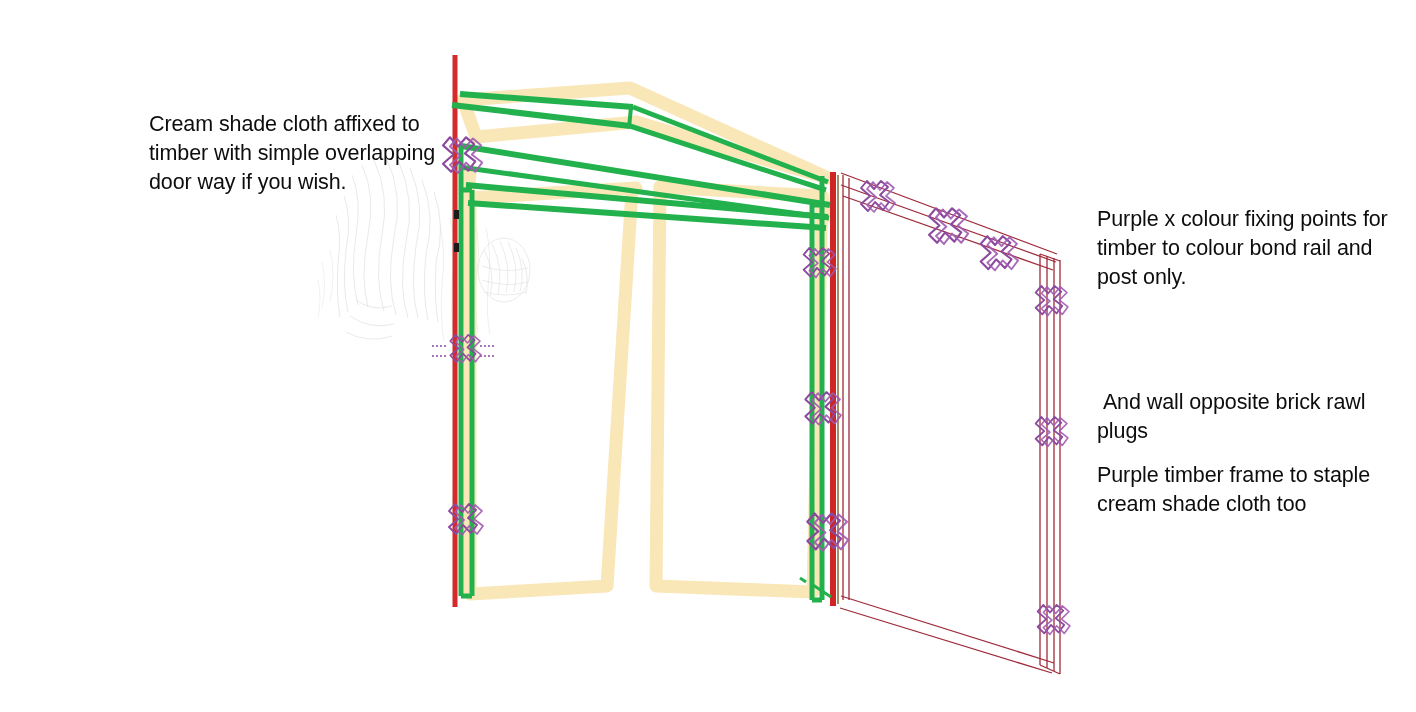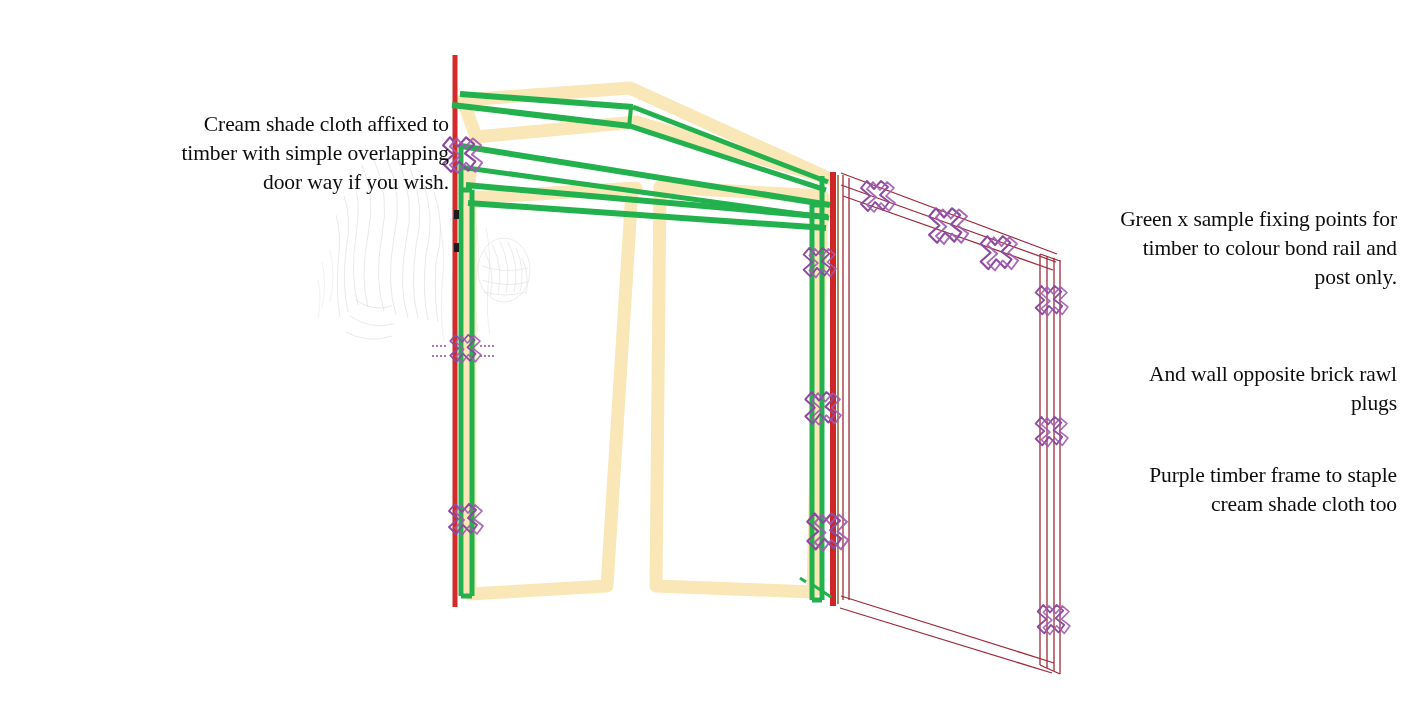--- a/index.html
+++ b/index.html
@@ -16,30 +16,29 @@
   }
   #canvas {
     position: absolute;
     left: 0; top: 0;
     width: 1416px;
     height: 712px;
   }
   .note {
     position: absolute;
     color: #0d0d0d;
-    font-family: Liberation Serif, serif;
+    font-family: Liberation Sans, sans-serif;
     font-size: 21.5px;
     line-height: 29px;
     white-space: pre-wrap;
     letter-spacing: -0.1px;
-    text-align: right;
   }
   #note-left  { left: 149px; top: 110px;  width: 300px; }
   #note-right-1 { left: 1097px; top: 205px; width: 300px; }
-  #note-right-2 { left: 1097px; top: 360px; width: 300px; }
+  #note-right-2 { left: 1097px; top: 388px; width: 300px; }
   #note-right-3 { left: 1097px; top: 461px; width: 300px; }
 </style>
 </head>
 <body>
 
 <svg id="canvas" viewBox="0 0 1416 712" xmlns="http://www.w3.org/2000/svg">
 
   <g opacity="0.5">
     <g stroke="#9a9a9a" stroke-width="0.8" fill="none" opacity="0.55">
       <path d="M352 175 q10 25 4 60 q-6 40 2 70"></path>
@@ -188,17 +187,17 @@
 
     <use href="#fix-x" transform="translate(1048,303) scale(0.95)"></use>
     <use href="#fix-x" transform="translate(1048,434) scale(0.95)"></use>
     <use href="#fix-x" transform="translate(1050,622) scale(0.95)"></use>
   </g>
 
 </svg>
 
 <div class="note" id="note-left">Cream shade cloth affixed to timber with simple overlapping door way if you wish.</div>
 
-<div class="note" id="note-right-1">Green x sample fixing points for timber to colour bond rail and  post only.</div>
+<div class="note" id="note-right-1">Purple x colour fixing points for timber to colour bond rail and  post only.</div>
 
 <div class="note" id="note-right-2"> And wall opposite brick rawl plugs</div>
 
 <div class="note" id="note-right-3">Purple timber frame to staple cream shade cloth too</div>
 
 </body></html>

